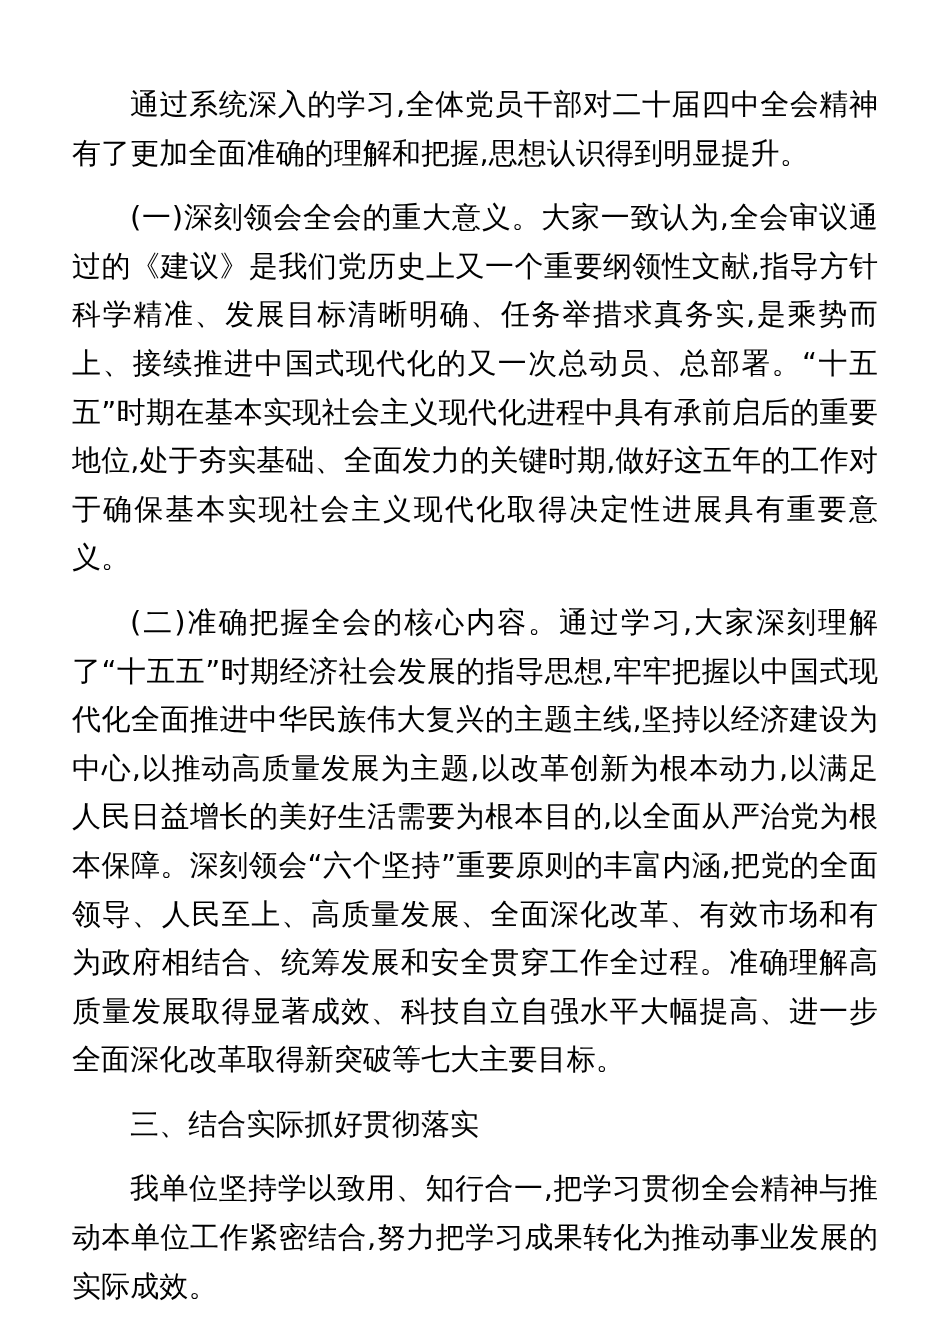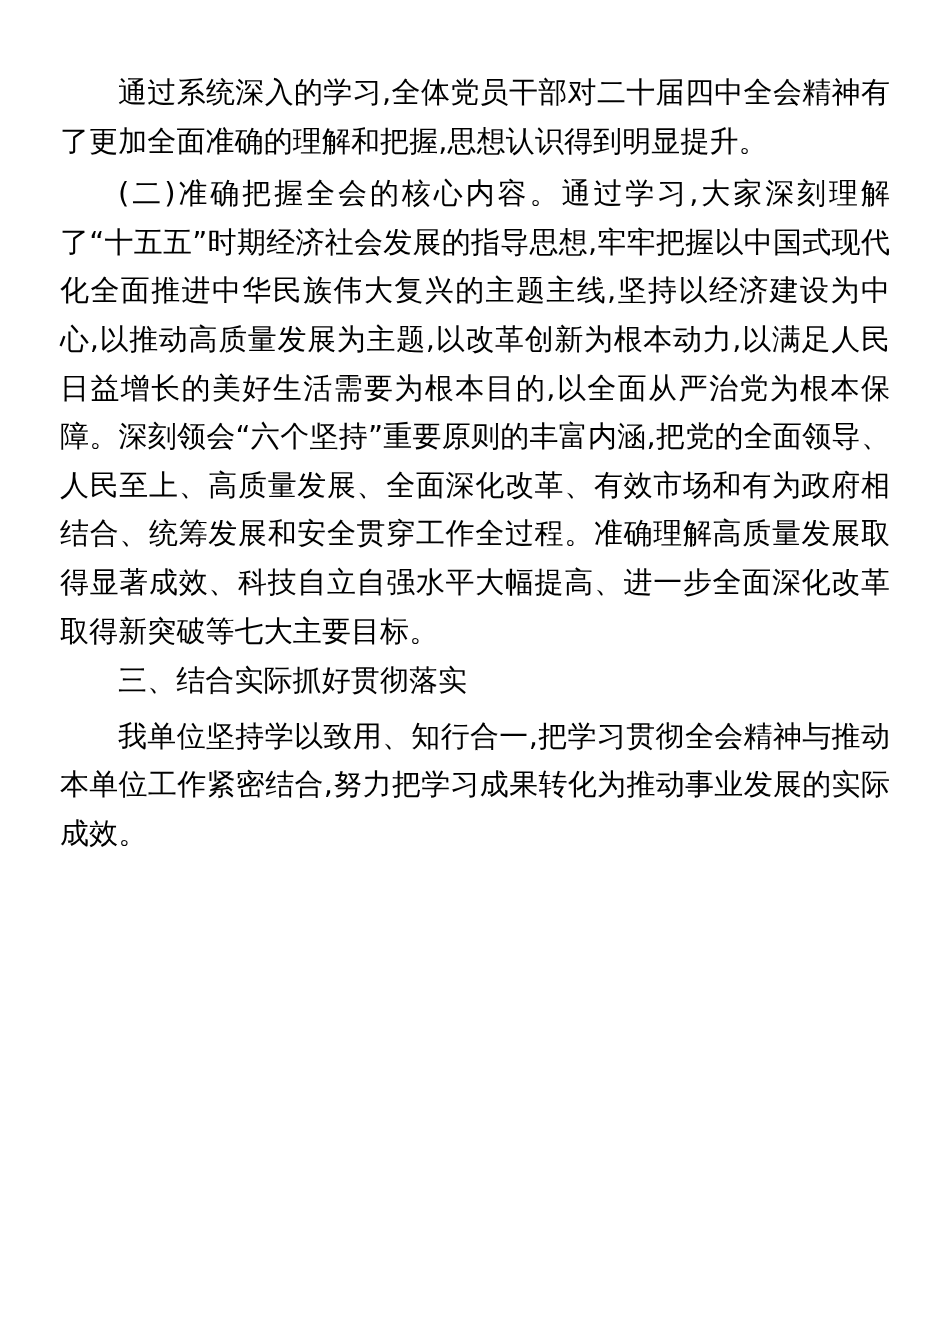--- a/index.html
+++ b/index.html
@@ -22,52 +22,52 @@
   }
 
   .doc-body {
     position: absolute;
     left: 56px;
     top: 64px;
     width: 838px;
   }
 
   .para {
-    margin: 4px;
+    margin: 16px;
     padding: 0;
     font-size: 29px;
     line-height: 48.6px;
     color: #000000;
     text-align: justify;
     text-justify: inter-character;
     text-align-last: left;
     word-break: break-all;
     letter-spacing: 0.1px;
     font-weight: 400;
     -webkit-font-smoothing: antialiased;
   }
 
   .para.indent {
     text-indent: 2em;
   }
 
   .para.heading {
     text-indent: 2em;
     text-align: center;
-    font-family: Liberation Mono, monospace;
   }
 </style>
 </head>
 <body>
 
 <div class="page">
   <div class="doc-body">
 
     <p class="para indent">通过系统深入的学习,全体党员干部对二十届四中全会精神有了更加全面准确的理解和把握,思想认识得到明显提升。</p>
 
+    <p class="para indent">(一)深刻领会全会的重大意义。大家一致认为,全会审议通过的《建议》是我们党历史上又一个重要纲领性文献,指导方针科学精准、发展目标清晰明确、任务举措求真务实,是乘势而上、接续推进中国式现代化的又一次总动员、总部署。“十五五”时期在基本实现社会主义现代化进程中具有承前启后的重要地位,处于夯实基础、全面发力的关键时期,做好这五年的工作对于确保基本实现社会主义现代化取得决定性进展具有重要意义。</p>
 
     <p class="para indent">(二)准确把握全会的核心内容。通过学习,大家深刻理解了“十五五”时期经济社会发展的指导思想,牢牢把握以中国式现代化全面推进中华民族伟大复兴的主题主线,坚持以经济建设为中心,以推动高质量发展为主题,以改革创新为根本动力,以满足人民日益增长的美好生活需要为根本目的,以全面从严治党为根本保障。深刻领会“六个坚持”重要原则的丰富内涵,把党的全面领导、人民至上、高质量发展、全面深化改革、有效市场和有为政府相结合、统筹发展和安全贯穿工作全过程。准确理解高质量发展取得显著成效、科技自立自强水平大幅提高、进一步全面深化改革取得新突破等七大主要目标。</p>
 
 
     <p class="para heading">三、结合实际抓好贯彻落实</p>
 
     <p class="para indent">我单位坚持学以致用、知行合一,把学习贯彻全会精神与推动本单位工作紧密结合,努力把学习成果转化为推动事业发展的实际成效。</p>
 
   </div>
 </div>

